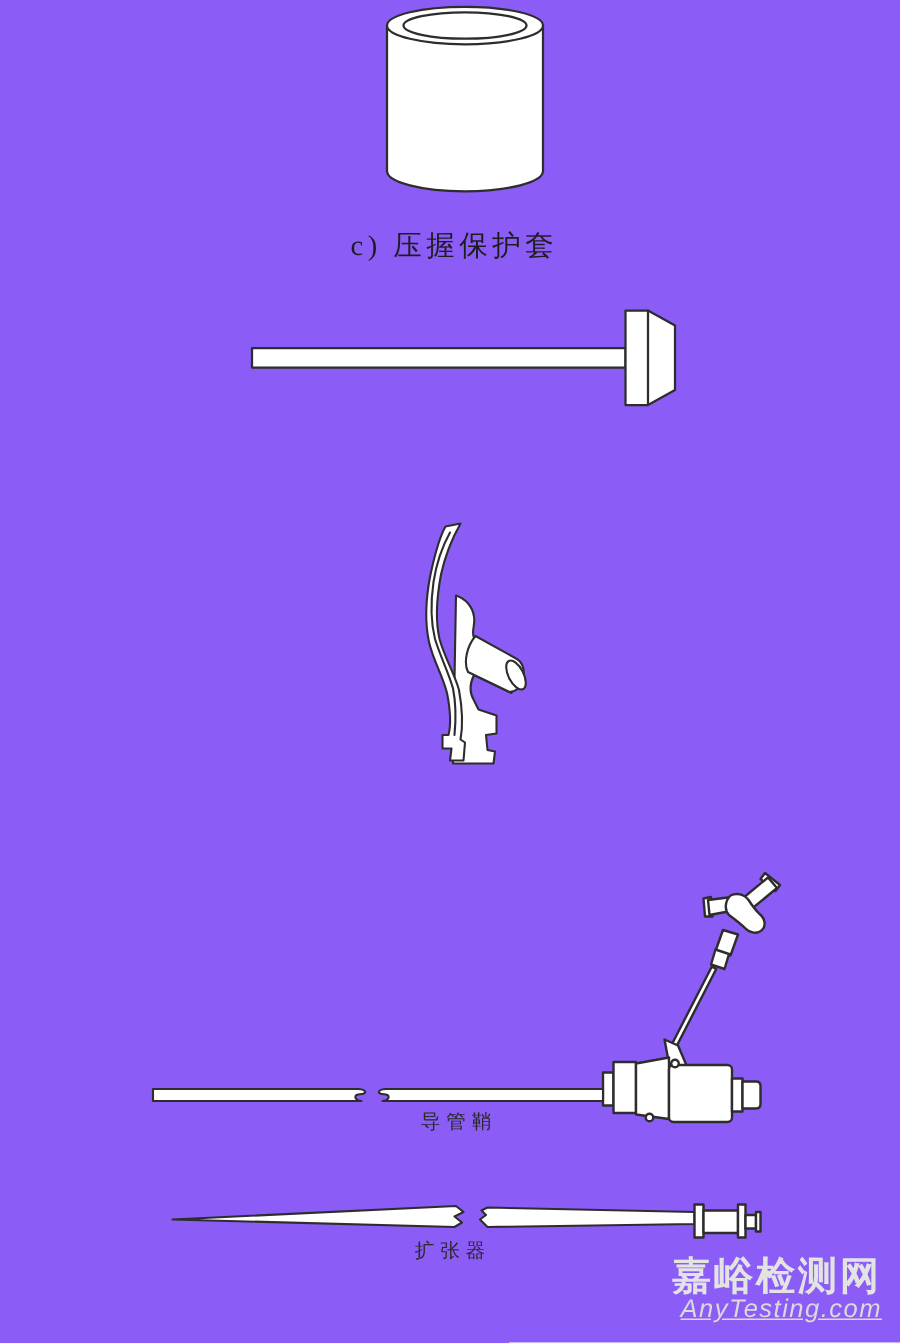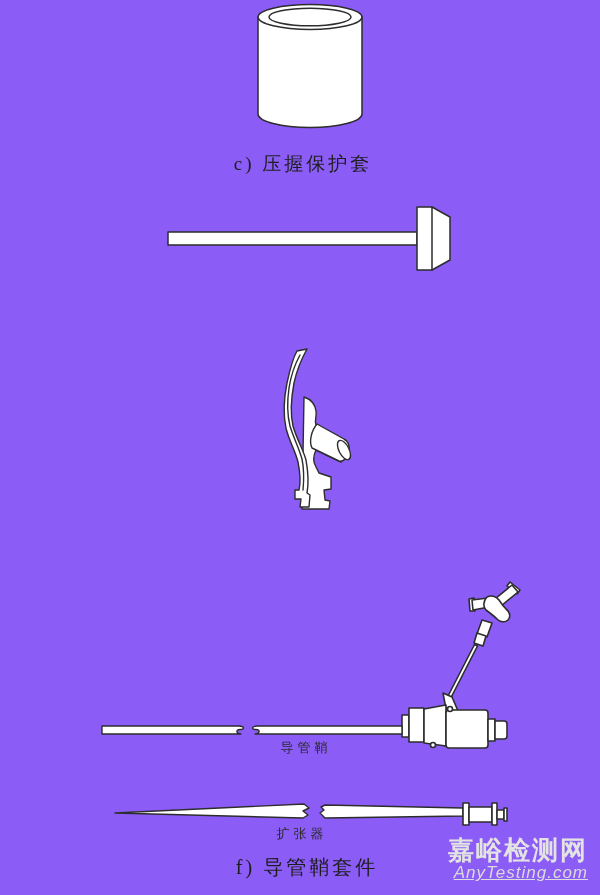--- a/index.html
+++ b/index.html
@@ -133,21 +133,20 @@
           <rect x="469" y="807" width="23" height="15" fill="#fff"></rect>
           <rect x="492" y="803" width="5" height="22" fill="#fff"></rect>
           <rect x="497" y="810" width="7" height="9" fill="#fff"></rect>
           <rect x="504" y="808" width="3" height="13" fill="#fff"></rect>
         </g>
       </g>
     </g>
   </svg>
 
   <div class="caption cap-c">c) 压握保护套</div>
-  <div class="caption cap-f">f) 导管鞘套件</div>
 
   <div class="part-label lbl-sheath">导管鞘</div>
   <div class="part-label lbl-dilator">扩张器</div>
 
   <div class="watermark">
     <div class="wm-cn">嘉峪检测网</div>
     <div class="wm-en">AnyTesting.com</div>
   </div>
 
 </div>

